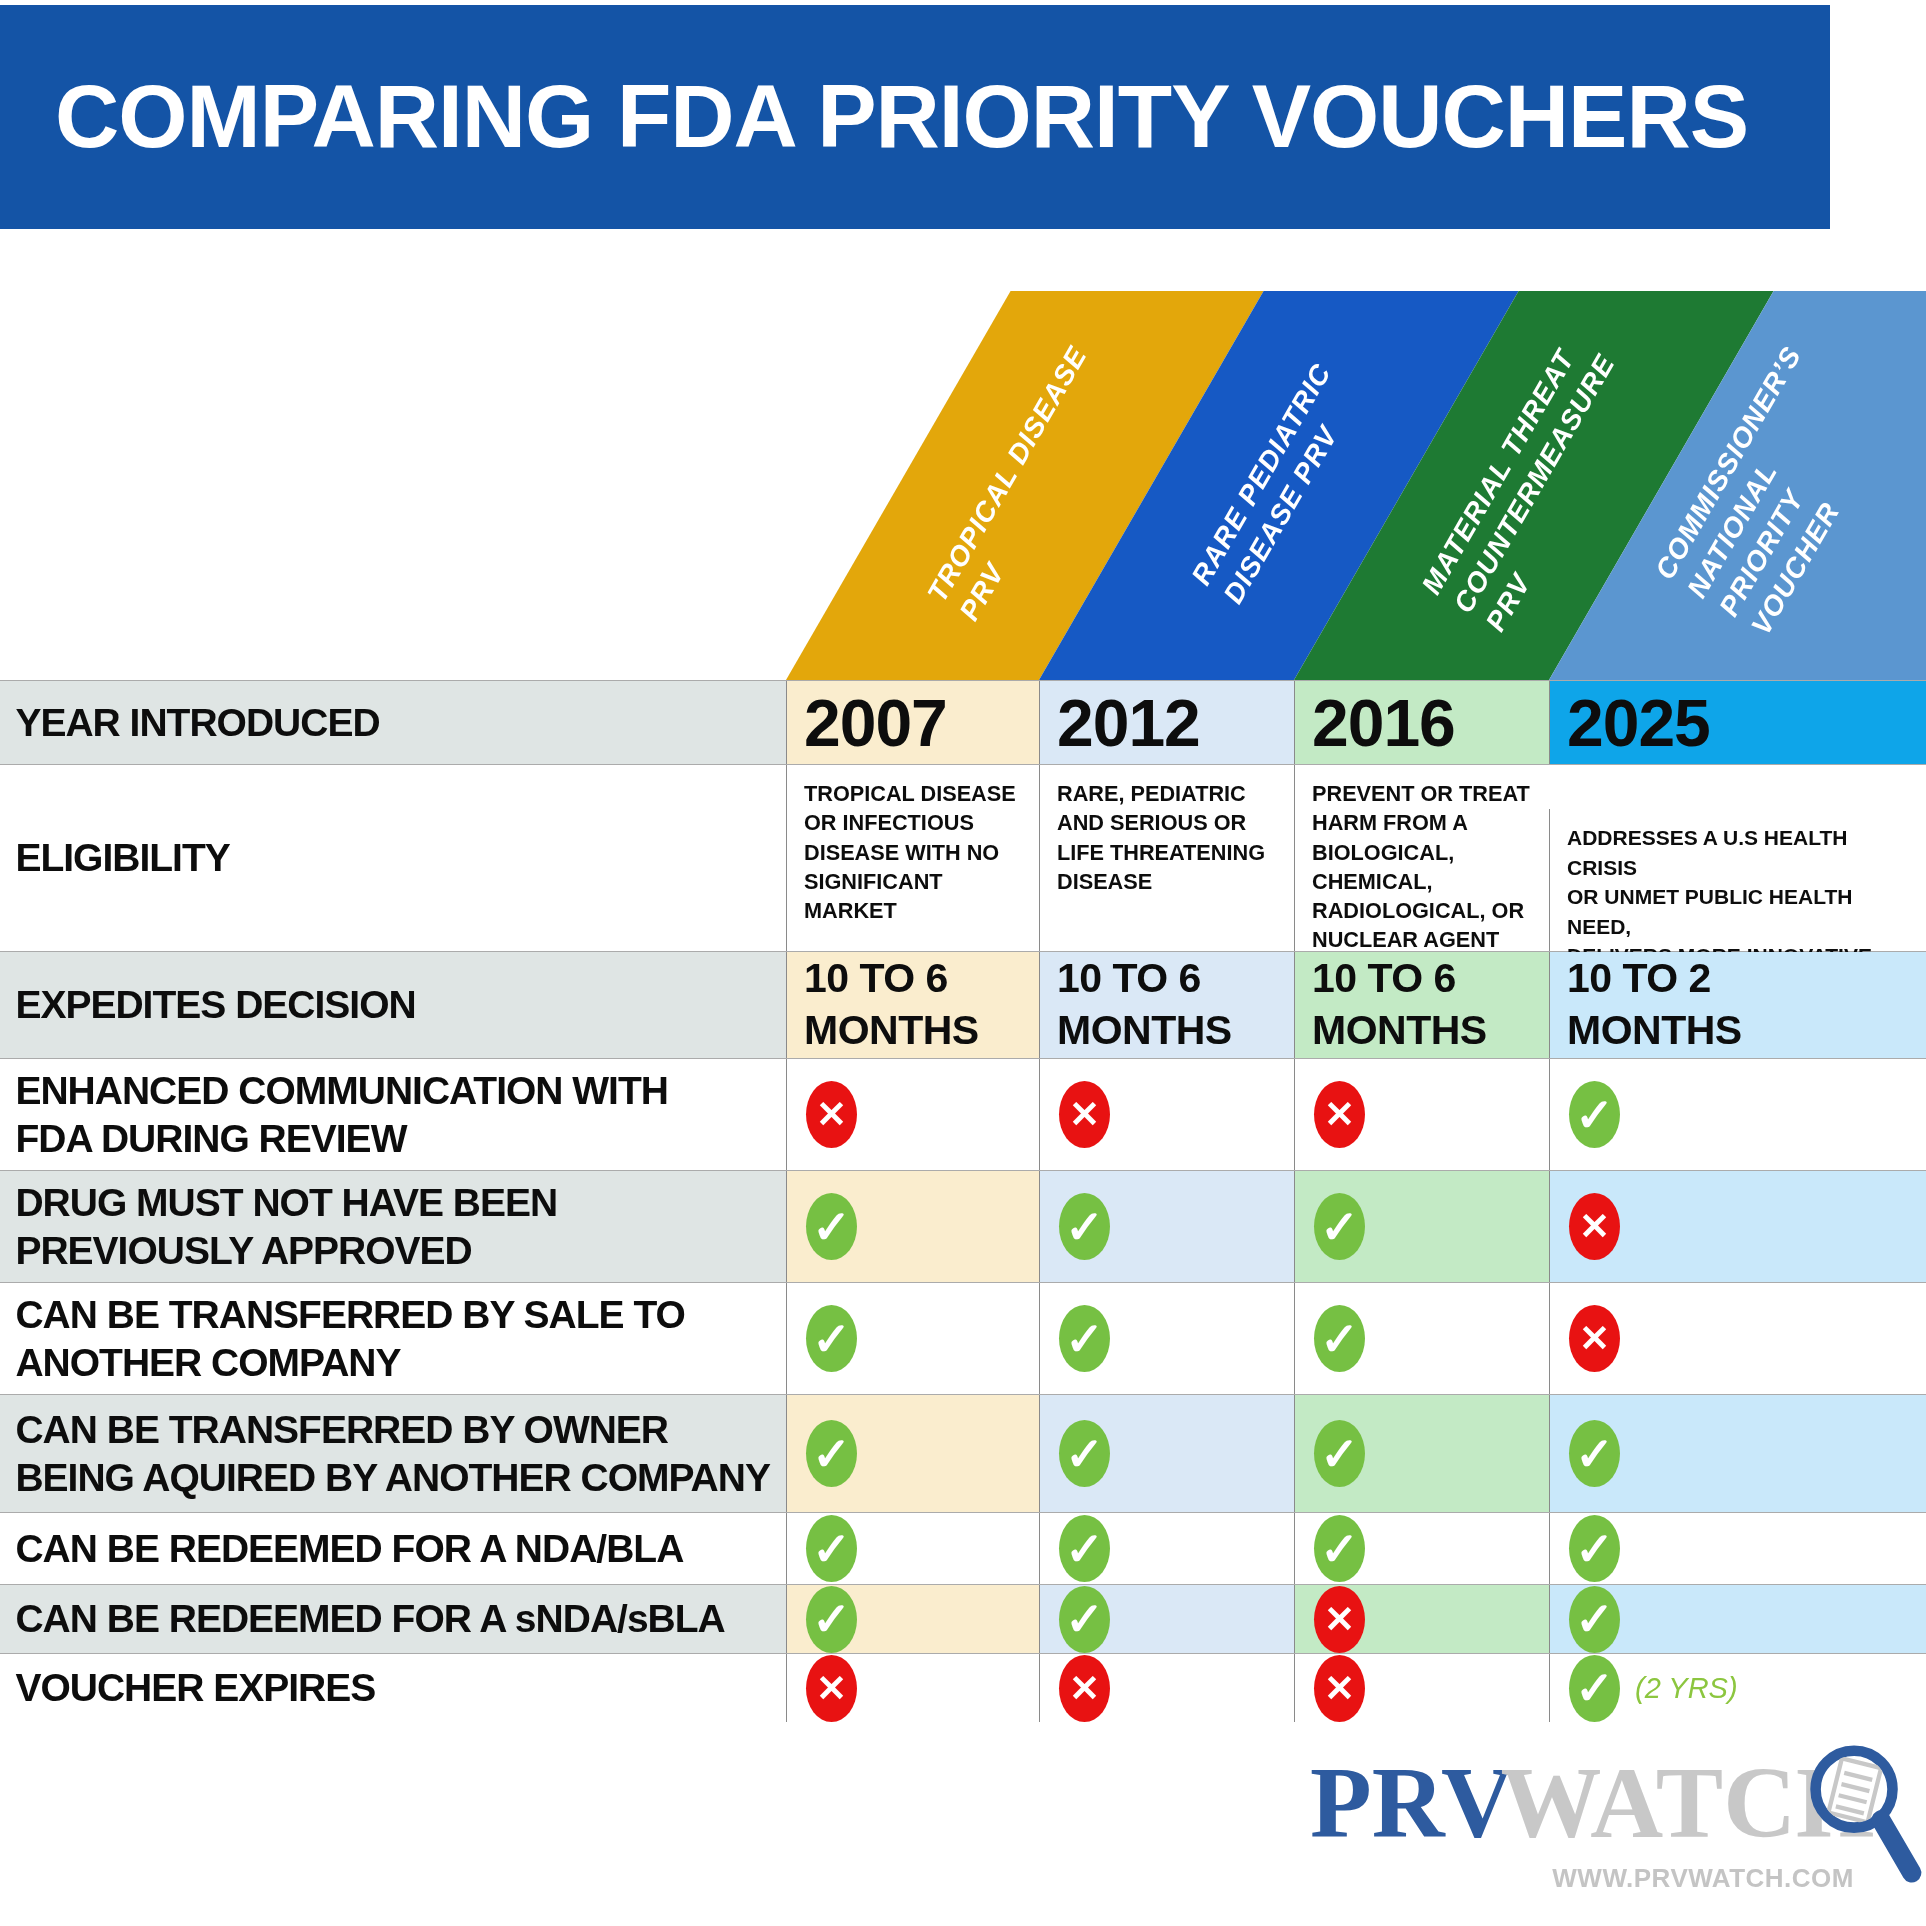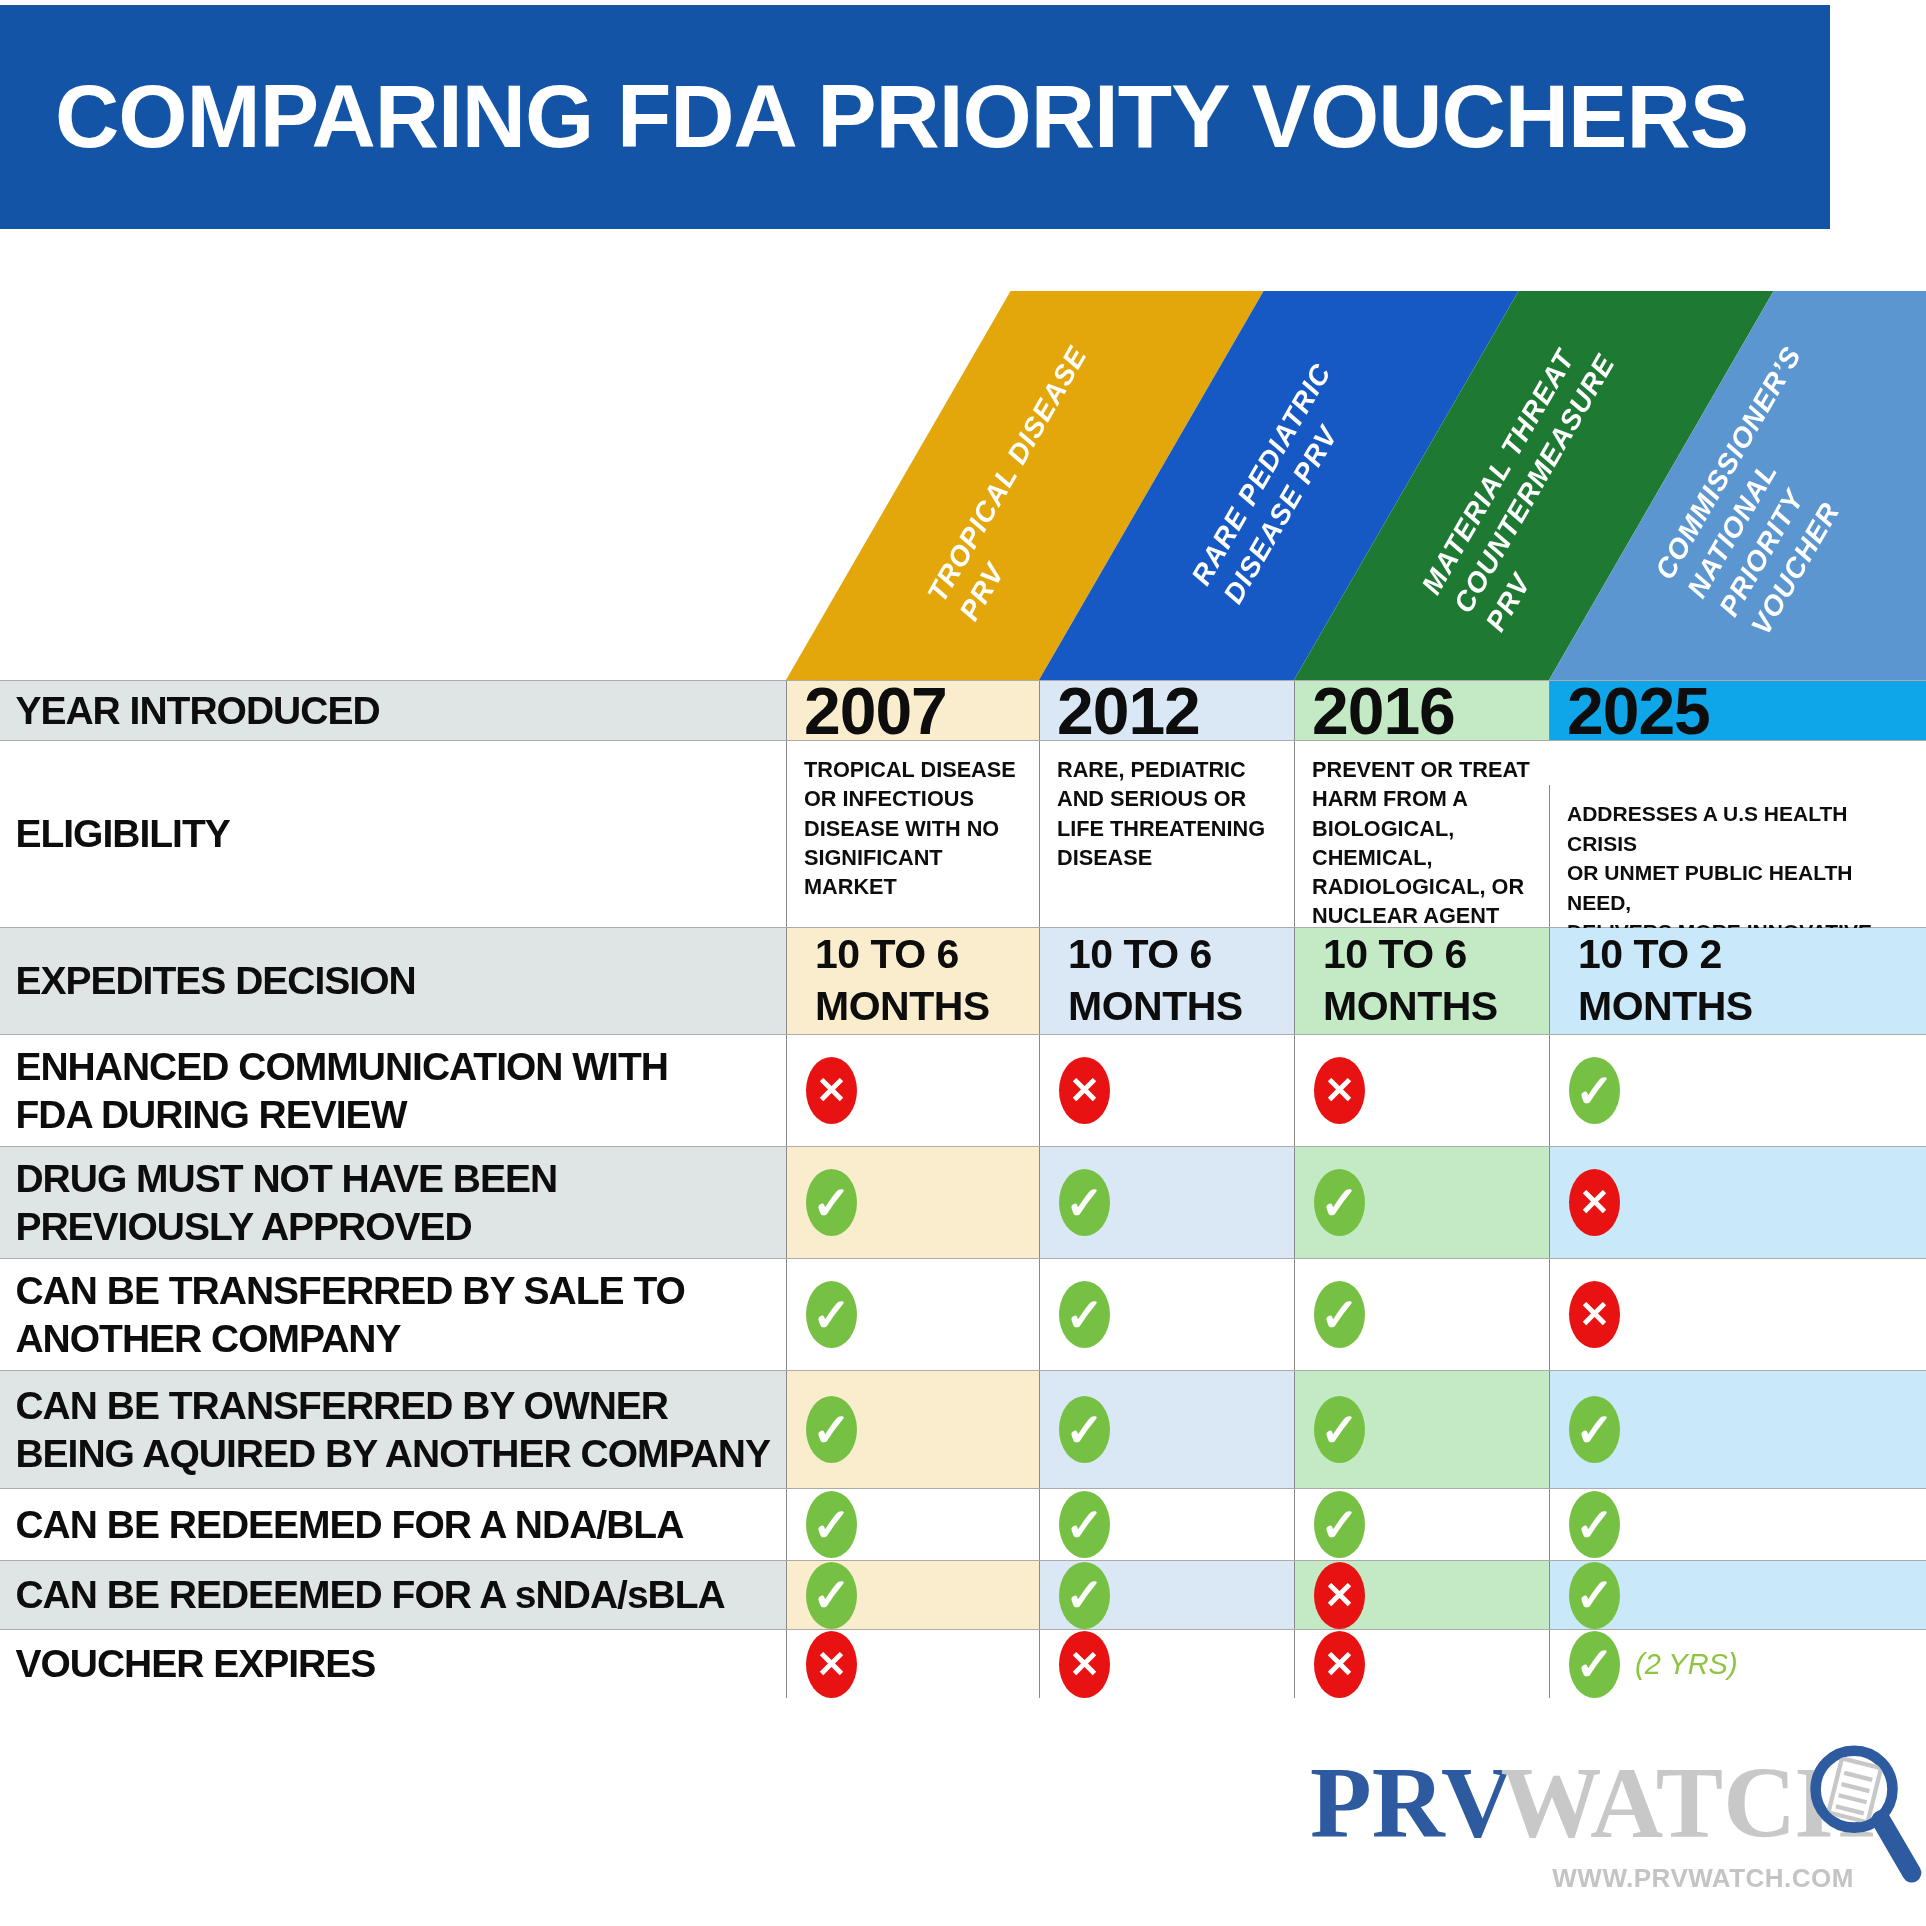--- a/index.html
+++ b/index.html
@@ -24,21 +24,21 @@
   .cell{box-sizing:border-box;}
   .label-cell{width:786px;display:flex;align-items:center;padding-left:15.4px;
               font-weight:bold;font-size:39px;line-height:1.22;letter-spacing:-1px;
               white-space:pre-line;color:var(--text_black);}
   .row.tinted .label-cell{background:var(--label_row_gray);}
   .data-cell{border-left:1.9px solid var(--grid_line);}
   .w0{width:253px}.w1{width:255px}.w2{width:255px}.w3{flex:1}
   .year-cell{display:flex;align-items:center;padding-left:17px;font-size:66px;font-weight:bold;letter-spacing:-1px;}
   .elig-cell{padding:14.4px 12.5px 0 17px;font-size:21.7px;font-weight:bold;line-height:1.34;white-space:pre-line;}
   .elig-cell.wide{font-size:21px;line-height:1.4;margin-top:44px;}
-  .exp-cell{display:flex;align-items:center;padding-left:28px;font-size:41px;font-weight:bold;
+  .exp-cell{display:flex;align-items:center;padding-left:17px;font-size:41px;font-weight:bold;
             line-height:1.26;letter-spacing:-0.5px;white-space:pre-line;}
   .status-cell{display:flex;align-items:center;padding-left:19px;}
   .icon{width:51px;height:67px;border-radius:50%;display:flex;align-items:center;justify-content:center;
         color:#ffffff;font-weight:bold;flex:0 0 auto;}
   .icon.check{background:var(--check_green);font-size:46px;}
   .icon.cross{background:var(--cross_red);font-size:37px;}
   .note{margin-left:15px;font-size:29px;font-weight:normal;color:var(--note_green);white-space:nowrap;font-style:italic;}
 
   
   .footer-logo{position:absolute;left:1310px;top:1753px;font-family:"Liberation Serif",serif;
@@ -70,21 +70,21 @@
     <div class="para-text" style="left:1535px;top:193px;">MATERIAL THREAT
 COUNTERMEASURE
 PRV</div>
     <div class="para-text" style="left:1777px;top:200px;">COMMISSIONER’S
 NATIONAL PRIORITY
 VOUCHER</div>
   </div>
 
   <div class="table">
 
-    <div class="row tinted" style="height:60px;">
+    <div class="row tinted" style="height:84px;">
       <div class="cell label-cell">YEAR INTRODUCED</div>
       <div class="cell data-cell year-cell w0" style="background: rgb(250, 237, 206);">2007</div>
       <div class="cell data-cell year-cell w1" style="background: rgb(218, 232, 246);">2012</div>
       <div class="cell data-cell year-cell w2" style="background: rgb(195, 234, 197);">2016</div>
       <div class="cell data-cell year-cell w3" style="background: #0ea5e9;">2025</div>
     </div>
 
     <div class="row" style="height:187px;">
       <div class="cell label-cell">ELIGIBILITY</div>
       <div class="cell data-cell elig-cell w0">TROPICAL DISEASE

